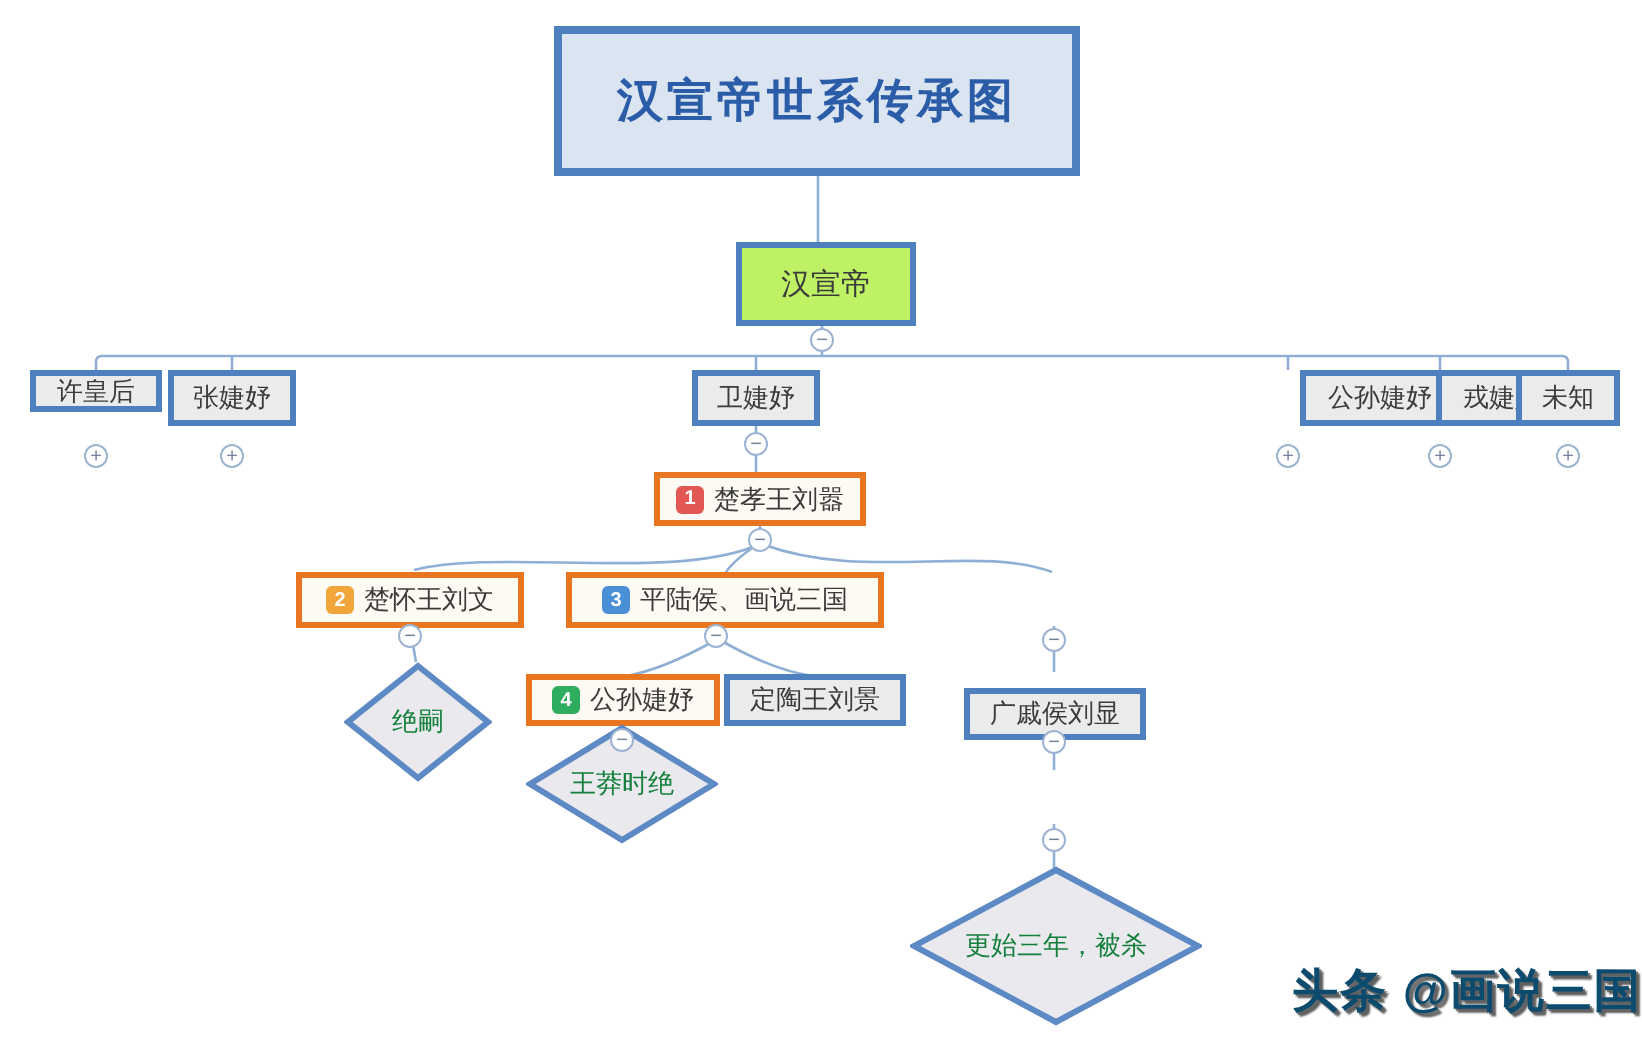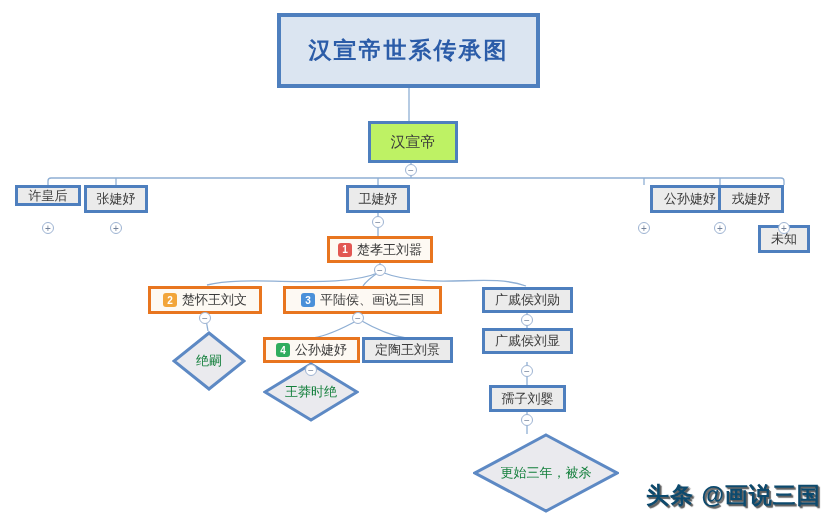--- a/index.html
+++ b/index.html
@@ -71,69 +71,63 @@
   </div>
   <div class="node box-blue" style="left:346px;top:185px;width:64px;height:28px;">
     <span>卫婕妤</span>
   </div>
   <div class="node box-blue" style="left:604px;top:185px;width:80px;height:28px;margin-left:46px;">
     <span>公孙婕妤</span>
   </div>
   <div class="node box-blue" style="left:687px;top:185px;width:66px;height:28px;margin-left:31px;">
     <span>戎婕妤</span>
   </div>
-  <div class="node box-blue" style="left:758px;top:185px;width:52px;height:28px;margin-top:40px;">
+  <div class="node box-blue" style="left:758px;top:185px;width:52px;height:28px;">
     <span>未知</span>
   </div>
 
   <div class="node box-orange" style="left:327px;top:236px;width:106px;height:27px;">
     <span class="badge b1">1</span>
     <span>楚孝王刘嚣</span>
   </div>
 
   <div class="node box-orange" style="left:148px;top:286px;width:114px;height:28px;">
     <span class="badge b2">2</span>
     <span>楚怀王刘文</span>
   </div>
   <div class="node box-orange" style="left:283px;top:286px;width:159px;height:28px;">
     <span class="badge b3">3</span>
     <span>平陆侯、画说三国</span>
   </div>
-  <div class="node box-blue" style="left:482px;top:287px;width:91px;height:26px;">
-    <span>广戚侯刘勋</span>
-  </div>
 
   <div class="node box-orange" style="left:263px;top:337px;width:97px;height:26px;">
     <span class="badge b4">4</span>
     <span>公孙婕妤</span>
   </div>
   <div class="node box-blue" style="left:362px;top:337px;width:91px;height:26px;">
     <span>定陶王刘景</span>
   </div>
-  <div class="node box-blue" style="left:482px;top:328px;width:91px;height:26px;">
+  <div class="node box-blue" style="left:482px;top:344px;width:91px;height:26px;">
     <span>广戚侯刘显</span>
   </div>
 
-  <div class="node box-blue" style="left:489px;top:385px;width:77px;height:27px;">
-    <span>孺子刘婴</span>
-  </div>
 
   <div class="diamond" style="left:172px;top:331px;width:74px;height:60px;">
     <svg width="74" height="60">
       <polygon points="37,2 72,30 37,58 2,30" fill="#eaeaee" stroke="#5d89c4" stroke-width="3"></polygon>
     </svg>
     <span class="dlabel">绝嗣</span>
   </div>
   <div class="diamond" style="left:263px;top:362px;width:96px;height:60px;">
     <svg width="96" height="60">
       <polygon points="48,2 94,30 48,58 2,30" fill="#eaeaee" stroke="#5d89c4" stroke-width="3"></polygon>
     </svg>
     <span class="dlabel">王莽时绝</span>
   </div>
-  <div class="diamond" style="left:473px;top:433px;width:146px;height:80px;">
+  <div class="diamond" style="left:455px;top:433px;width:146px;height:80px;">
     <svg width="146" height="80">
       <polygon points="73,2 144,40 73,78 2,40" fill="#eaeaee" stroke="#5d89c4" stroke-width="3"></polygon>
     </svg>
     <span class="dlabel">更始三年，被杀</span>
   </div>
 
   <div class="toggle" style="left:405px;top:164px;">−</div>
   <div class="toggle" style="left:42px;top:222px;">+</div>
   <div class="toggle" style="left:110px;top:222px;">+</div>
   <div class="toggle" style="left:372px;top:216px;">−</div>

